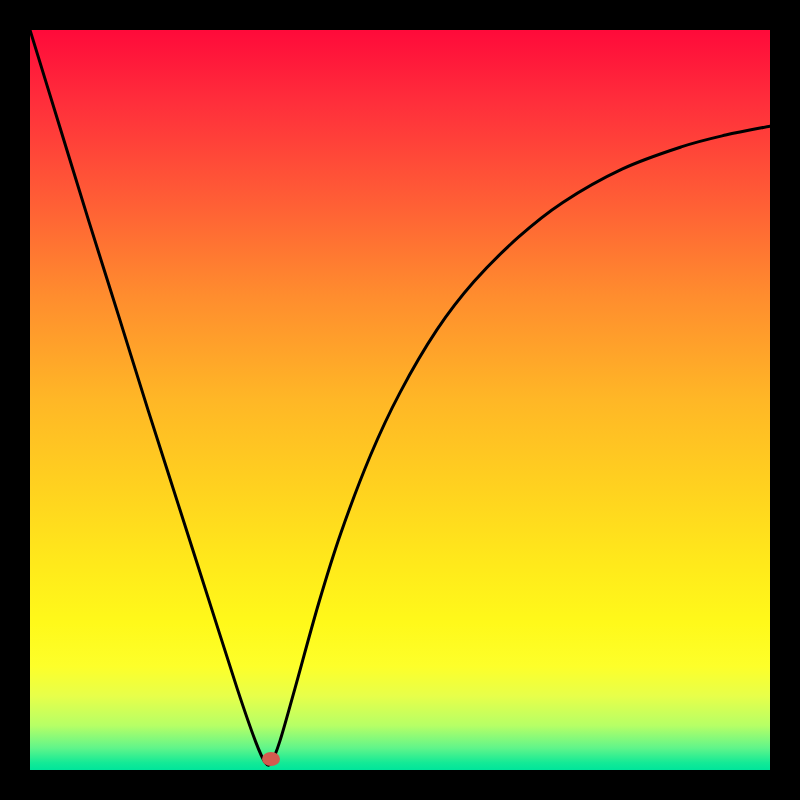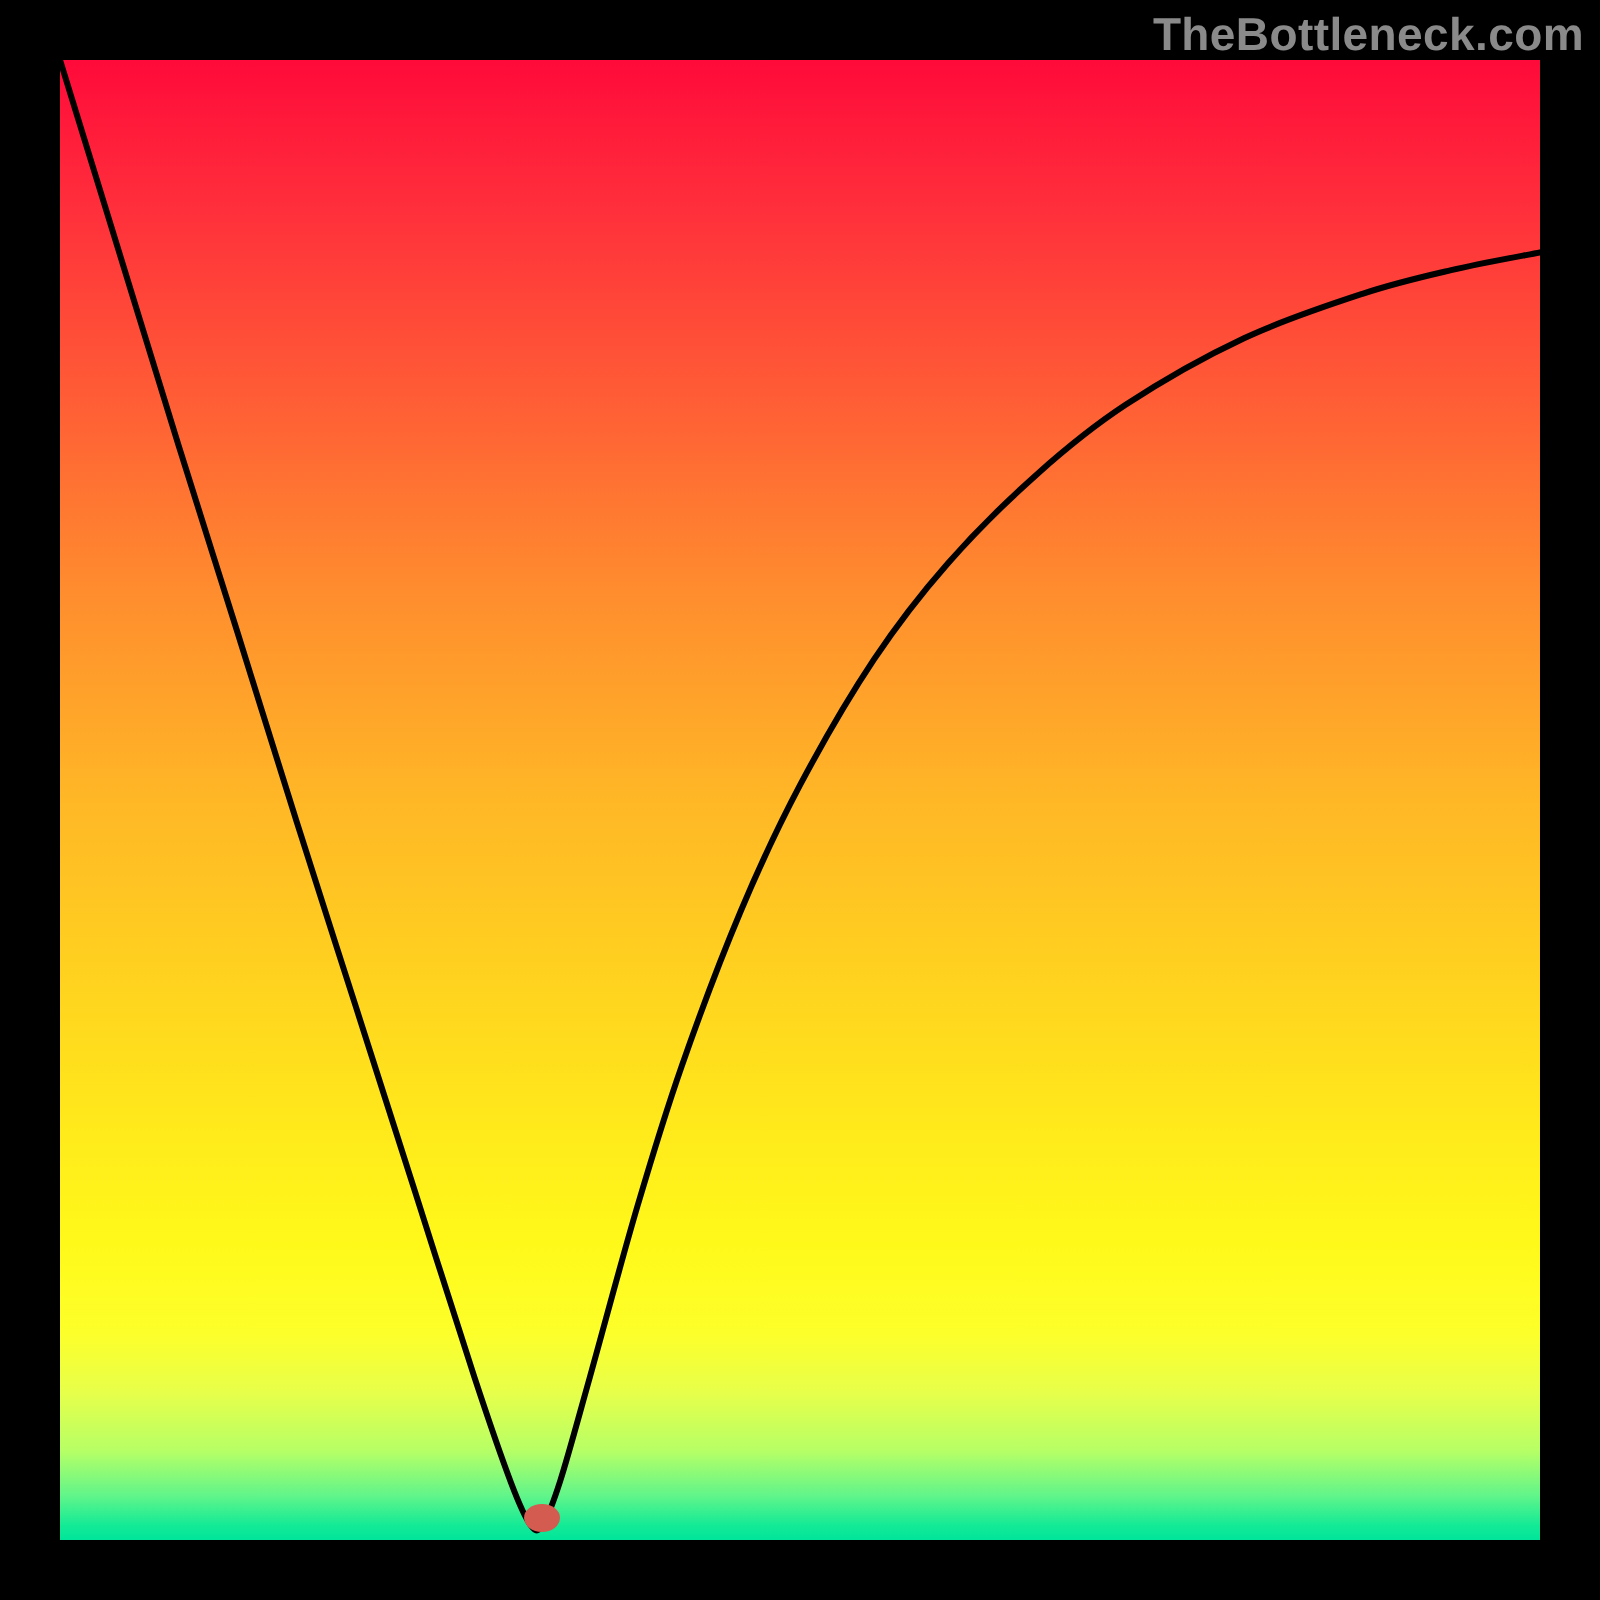--- a/index.html
+++ b/index.html
@@ -74,14 +74,13 @@
 <body>
 
 <div class="frame">
   <div class="plot">
     <div class="gradient"></div>
     <svg class="curve" viewBox="0 0 740 740" preserveAspectRatio="none">
       <path id="curve-path" fill="none" stroke-width="3" stroke-linecap="round" stroke-linejoin="round" stroke="#000000" d="M 0.00 0.00 C 4.93 16.03, 19.73 64.13, 29.60 96.20 C 39.47 128.27, 49.33 160.70, 59.20 192.40 C 69.07 224.10, 78.93 254.93, 88.80 286.38 C 98.67 317.83, 108.53 349.90, 118.40 381.10 C 128.27 412.30, 138.13 442.77, 148.00 473.60 C 157.87 504.43, 167.73 535.27, 177.60 566.10 C 187.47 596.93, 199.18 634.30, 207.20 658.60 C 215.22 682.90, 221.01 699.55, 225.70 711.88 C 230.39 724.21, 232.73 729.15, 235.32 732.60 C 237.91 736.05, 238.77 736.30, 241.24 732.60 C 243.71 728.90, 246.17 722.73, 250.12 710.40 C 254.07 698.07, 258.51 681.42, 264.92 658.60 C 271.33 635.78, 280.95 599.40, 288.60 573.50 C 296.25 547.60, 302.17 527.87, 310.80 503.20 C 319.43 478.53, 330.53 448.93, 340.40 425.50 C 350.27 402.07, 358.90 383.57, 370.00 362.60 C 381.10 341.63, 394.67 318.20, 407.00 299.70 C 419.33 281.20, 430.43 267.02, 444.00 251.60 C 457.57 236.18, 473.60 220.40, 488.40 207.20 C 503.20 194.00, 515.53 183.77, 532.80 172.42 C 550.07 161.07, 572.27 148.37, 592.00 139.12 C 611.73 129.87, 633.93 122.59, 651.20 116.92 C 668.47 111.25, 680.80 108.53, 695.60 105.08 C 710.40 101.63, 732.60 97.68, 740.00 96.20"></path>
     </svg>
     <div class="marker" id="marker" style="left: 241.24px; top: 728.9px; background: rgb(211, 91, 79);"></div>
   </div>
-  <div class="watermark">TheBottleneck.com</div>
 </div>
 
 </body></html>

